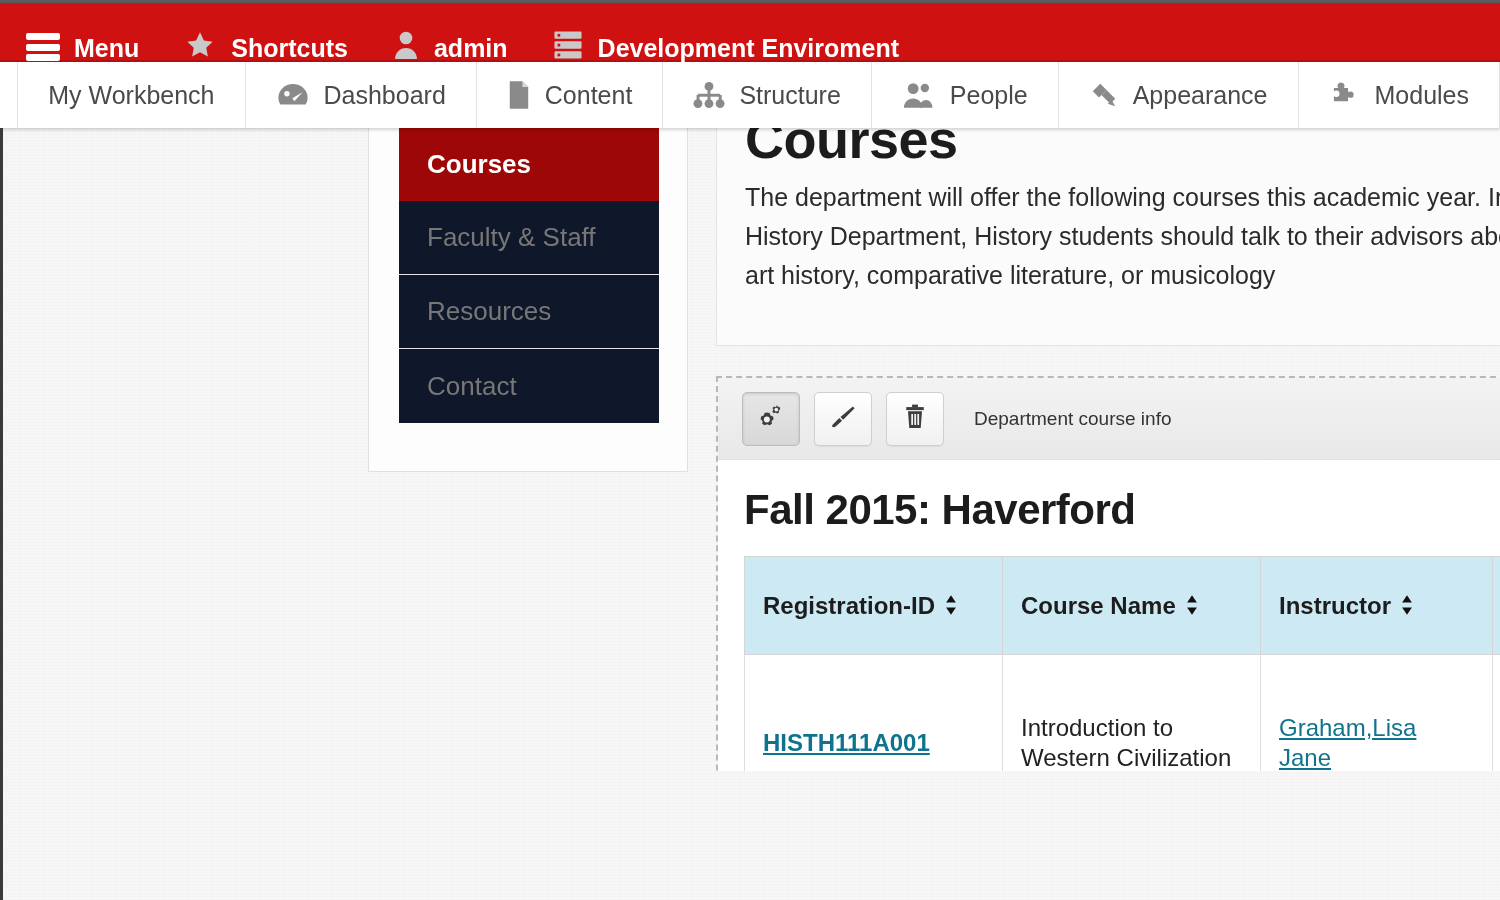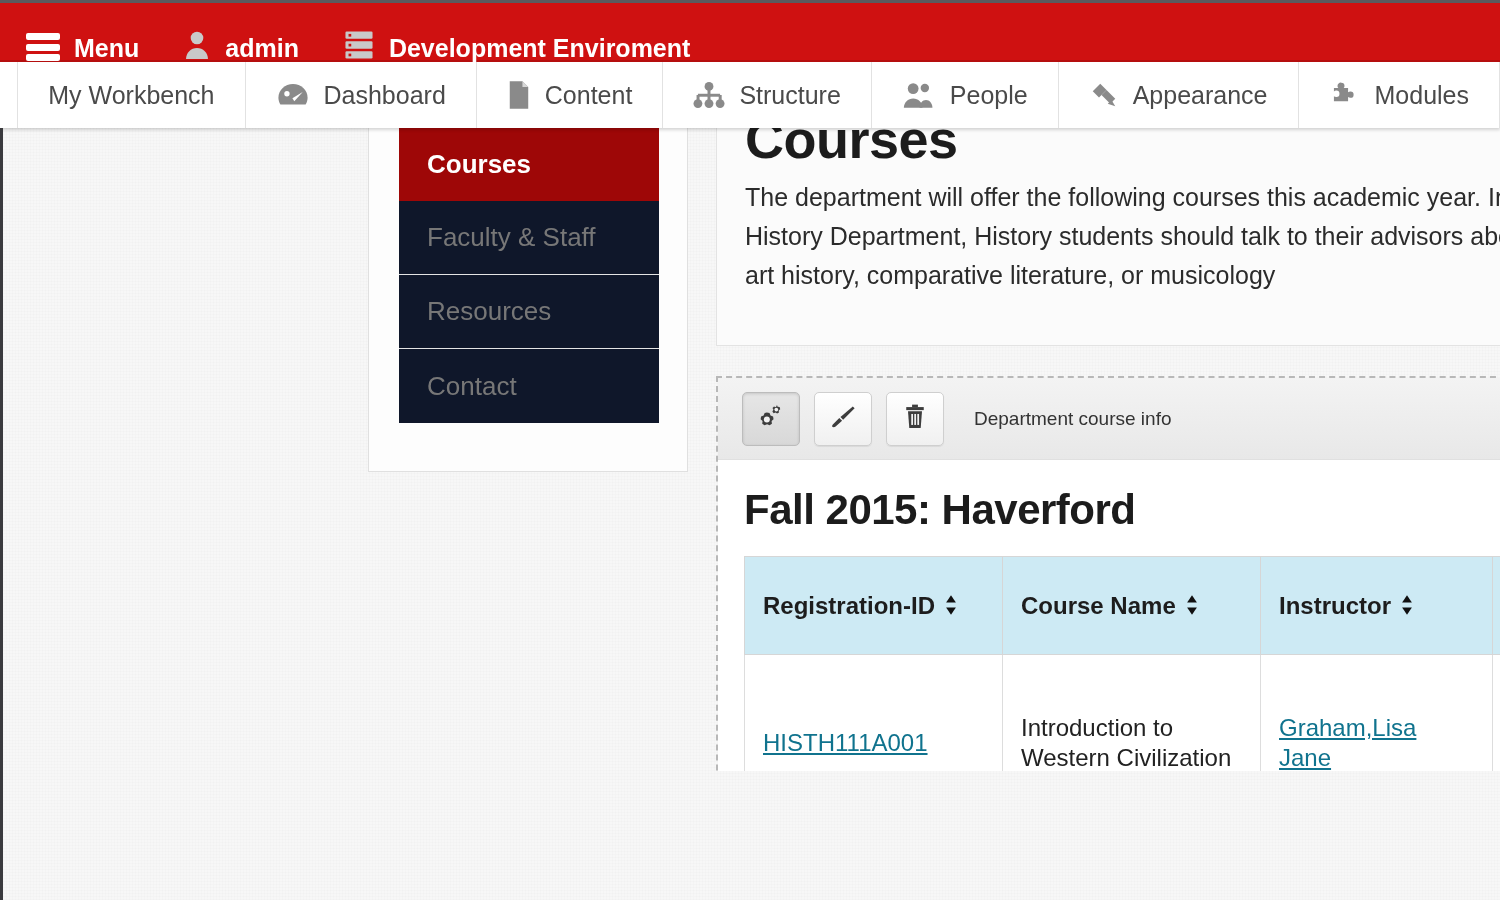--- a/index.html
+++ b/index.html
@@ -222,21 +222,21 @@
   .course-table td {
     border: 1px solid #dddddd;
     vertical-align: middle;
     padding: 16px 18px;
     height: 176px;
     color: #222222;
     line-height: 1.22;
   }
   .course-table tr.odd td { background: #ffffff; }
   .course-table tr.even td { background: #f7f7f7; }
-  .col-regid { width: 258px; }
+  .col-regid { width: 258px; font-weight: bold; }
   .col-name  { width: 258px; }
   .col-instr { width: 232px; }
   .col-extra { width: 262px; }
   .cell-link { color: #10738e; }
   .sort-ic {
     display: inline-block;
     margin-left: 8px;
     position: relative;
     top: 2px;
   }
@@ -250,20 +250,28 @@
 
   <div class="ab-item">
     <span class="ic-hamburger">
         <i></i>
         <i></i>
         <i></i>
       </span>
     <span class="ab-label">Menu</span>
   </div>
 
+  <div class="ab-item">
+    <span class="ic-star">
+      <svg width="34" height="32" viewBox="0 0 24 24">
+          <path fill="#c9c9c9" d="M12 2.5l2.9 6.1 6.6.9-4.8 4.6 1.2 6.6-5.9-3.2-5.9 3.2 1.2-6.6L2.5 9.5l6.6-.9z"></path>
+        </svg>
+    </span>
+    <span class="ab-label">Shortcuts</span>
+  </div>
 
   <div class="ab-item">
     <span class="ic-person">
       <svg width="28" height="32" viewBox="0 0 24 26">
           <circle cx="12" cy="7" r="5.4" fill="#c9c9c9"></circle>
           <path fill="#c9c9c9" d="M2.6 25c0-5.2 4.2-9.4 9.4-9.4S21.4 19.8 21.4 25z"></path>
         </svg>
     </span>
     <span class="ab-label">admin</span>
   </div>

